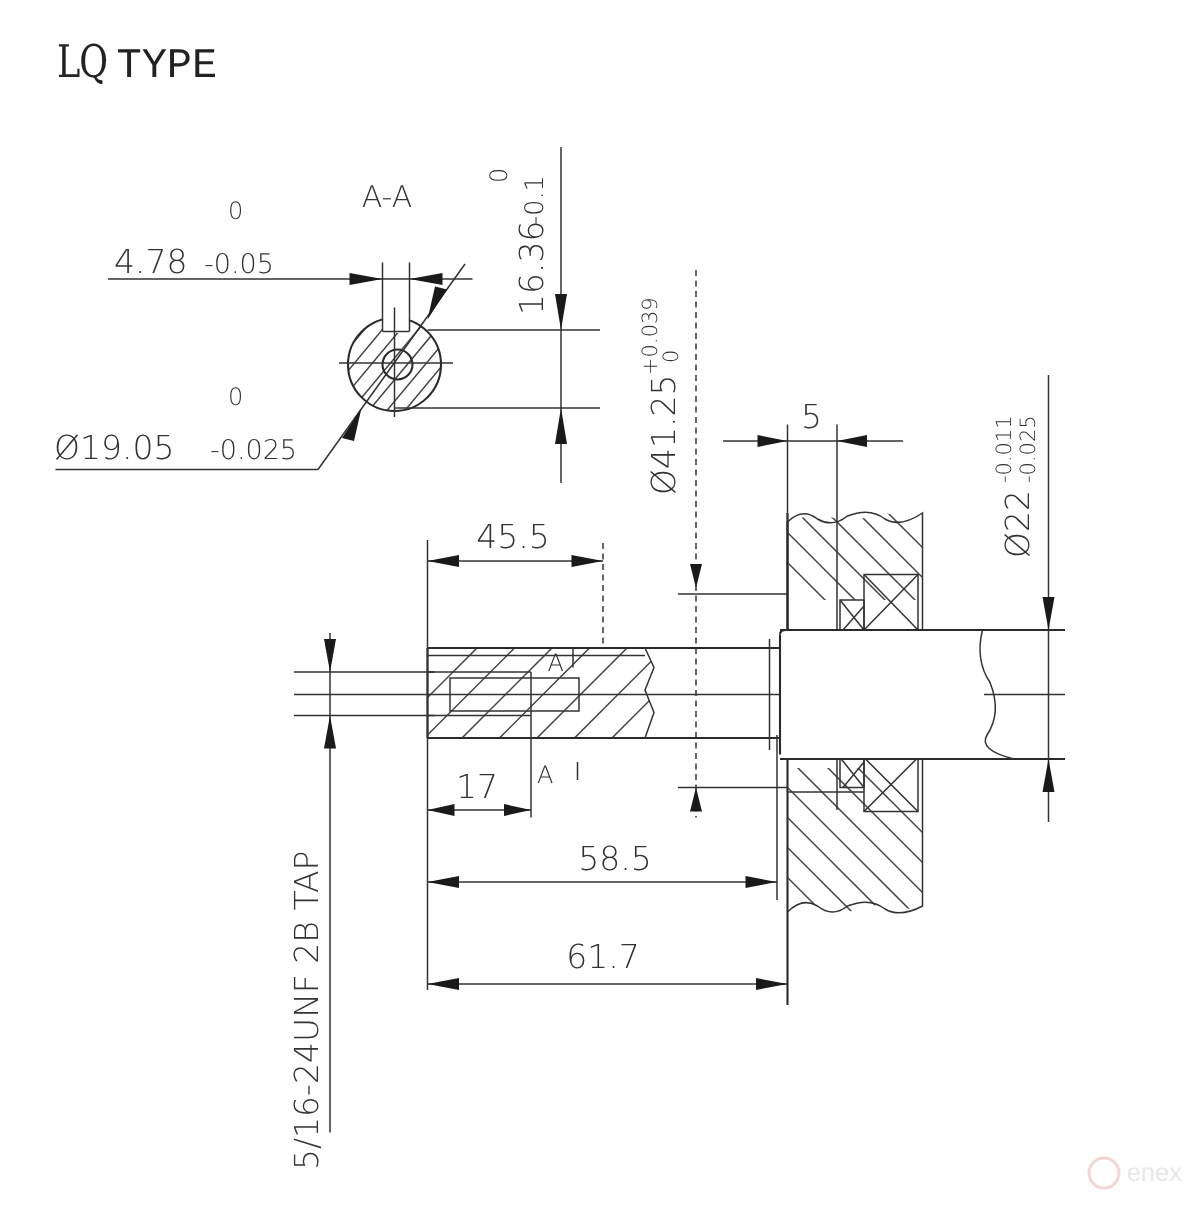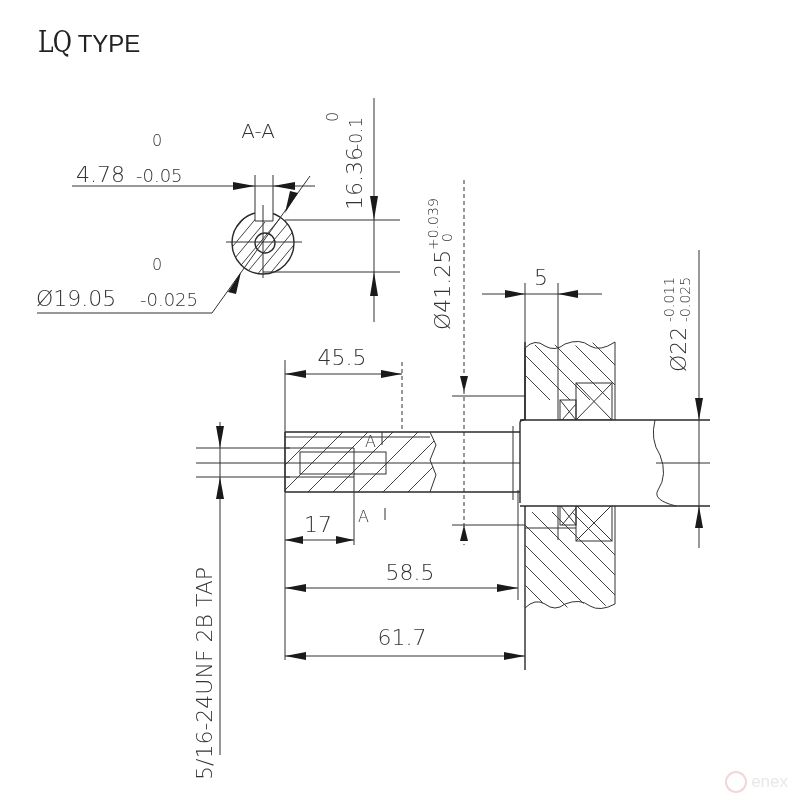--- a/index.html
+++ b/index.html
@@ -1,19 +1,19 @@
 <!DOCTYPE html>
 <html><head>
   <meta charset="utf-8">
   <style>
     html, body { margin: 0; padding: 0; background: #ffffff; }
     body { width: 800px; height: 803px; position: relative; overflow: hidden; font-family: "DejaVu Sans", sans-serif; }
     .title { position: absolute; left: 38px; top: 24px; color: #222; }
     .title .lq { font-family: "DejaVu Serif", serif; font-size: 30px; letter-spacing: -1px; transform: scaleX(0.78); display: inline-block; transform-origin: left center; }
-    .title .type { font-family: Liberation Sans, sans-serif; font-size: 24px; margin-left: -8px; }
+    .title .type { font-family: Liberation Mono, monospace; font-size: 28px; margin-left: -8px; }
     svg { position: absolute; left: 0; top: 0; }
     .ln { stroke: #2a2a2a; stroke-width: 1.4; fill: none; }
     .thin { stroke: #333; stroke-width: 1; fill: none; }
     .dash { stroke: #333; stroke-width: 1; fill: none; stroke-dasharray: 4 3; }
     .hatch { stroke: #444; stroke-width: 1; }
     .arr { fill: #1a1a1a; }
     .dimtxt { font-family: "DejaVu Sans", sans-serif; fill: #333; font-weight: 300; }
     .watermark { position: absolute; right: 12px; bottom: 10px; color: #e8e8e8; font-family: "Liberation Sans", sans-serif; font-size: 17px; display: flex; align-items: center; gap: 4px; }
     .wm-logo { width: 22px; height: 22px; border: 2px solid #f3d6d6; border-radius: 50%; box-sizing: border-box; }
   </style>

